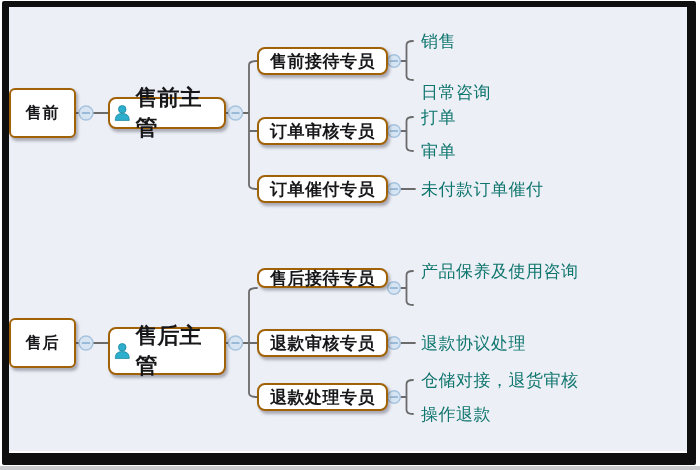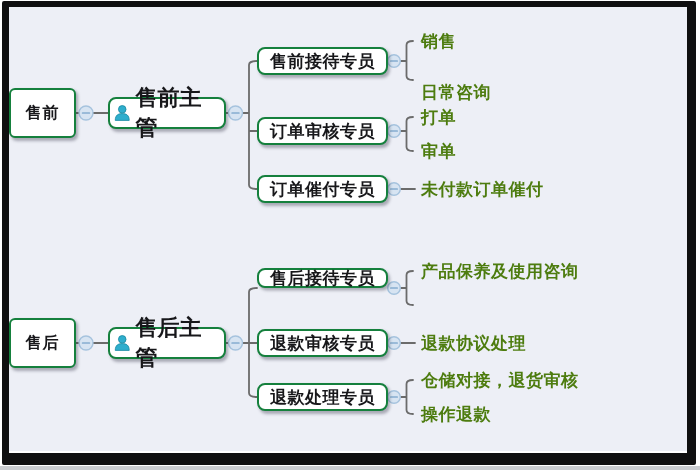--- a/index.html
+++ b/index.html
@@ -16,29 +16,29 @@
   }
   .canvas-bg{position:absolute;left:0;top:0;right:0;bottom:2px;background:#edeff6}
   .bottom-strip{position:absolute;left:0;top:466px;width:700px;height:4px;background:#caccd0}
   .layer{position:absolute;left:0;top:0;width:700px;height:470px}
   svg.wires{position:absolute;left:0;top:0}
   .branch{fill:none;stroke:#6b6b6b;stroke-width:1.8;stroke-linecap:round}
   .toggle circle{stroke:#a6c3de;stroke-width:1.4}
   .toggle .minus{stroke:#86add0;stroke-width:1.7;stroke-linecap:round}
   .node{
     position:absolute;box-sizing:border-box;background:#ffffff;
-    border:2px solid #15803d;display:flex;align-items:center;justify-content:center;
+    border:2px solid #a16207;display:flex;align-items:center;justify-content:center;
     color:#17171a;box-shadow:2px 2.5px 3px rgba(40,40,60,.35);
   }
   .root{border-radius:6px;font-size:16px;font-weight:700;letter-spacing:1px}
   .sup{border-radius:8px;font-size:22px;font-weight:700;gap:4px;padding:0 3px}
   .child{border-radius:8px;font-size:17px;font-weight:700;letter-spacing:.5px}
   .leaf{
     position:absolute;transform:translateY(-50%);left:421px;
-    font-size:17px;font-weight:700;color:#4d7c0f;white-space:nowrap;letter-spacing:.5px;
+    font-size:17px;font-weight:400;color:#0f766e;white-space:nowrap;letter-spacing:.5px;
   }
   .pshape{stroke:#15869e;stroke-width:.8}
 </style>
 </head>
 <body>
 
 <div class="frame">
   <div class="canvas-bg"></div>
 </div>
 <div class="bottom-strip"></div>
@@ -126,21 +126,21 @@
   <div class="leaf" style="top:41px">销售</div>
   <div class="leaf" style="top:92px">日常咨询</div>
   <div class="leaf" style="top:117px">打单</div>
   <div class="leaf" style="top:151px">审单</div>
   <div class="leaf" style="top:189px">未付款订单催付</div>
 
   <div class="node root" style="left:9px;top:318px;width:67px;height:50px">
     <span>售后</span>
   </div>
 
-  <div class="node sup" style="left:108px;top:327px;width:118px;height:32px">
+  <div class="node sup" style="left:108px;top:327px;width:118px;height:48px">
     <svg class="person" width="19" height="19" viewBox="0 0 19 19">
       <circle class="pshape" cx="9.5" cy="5.2" r="3.9" fill="#2eaecd"></circle>
       <path class="pshape" d="M2.3,16.6 C2.3,11 5.6,9.6 9.5,9.6 C13.4,9.6 16.7,11 16.7,16.6 Z" fill="#2eaecd"></path>
     </svg>
     <span>售后主管</span>
   </div>
 
   <div class="node child" style="left:257px;top:268px;width:131px;height:20px">
     <span>售后接待专员</span>
   </div>

